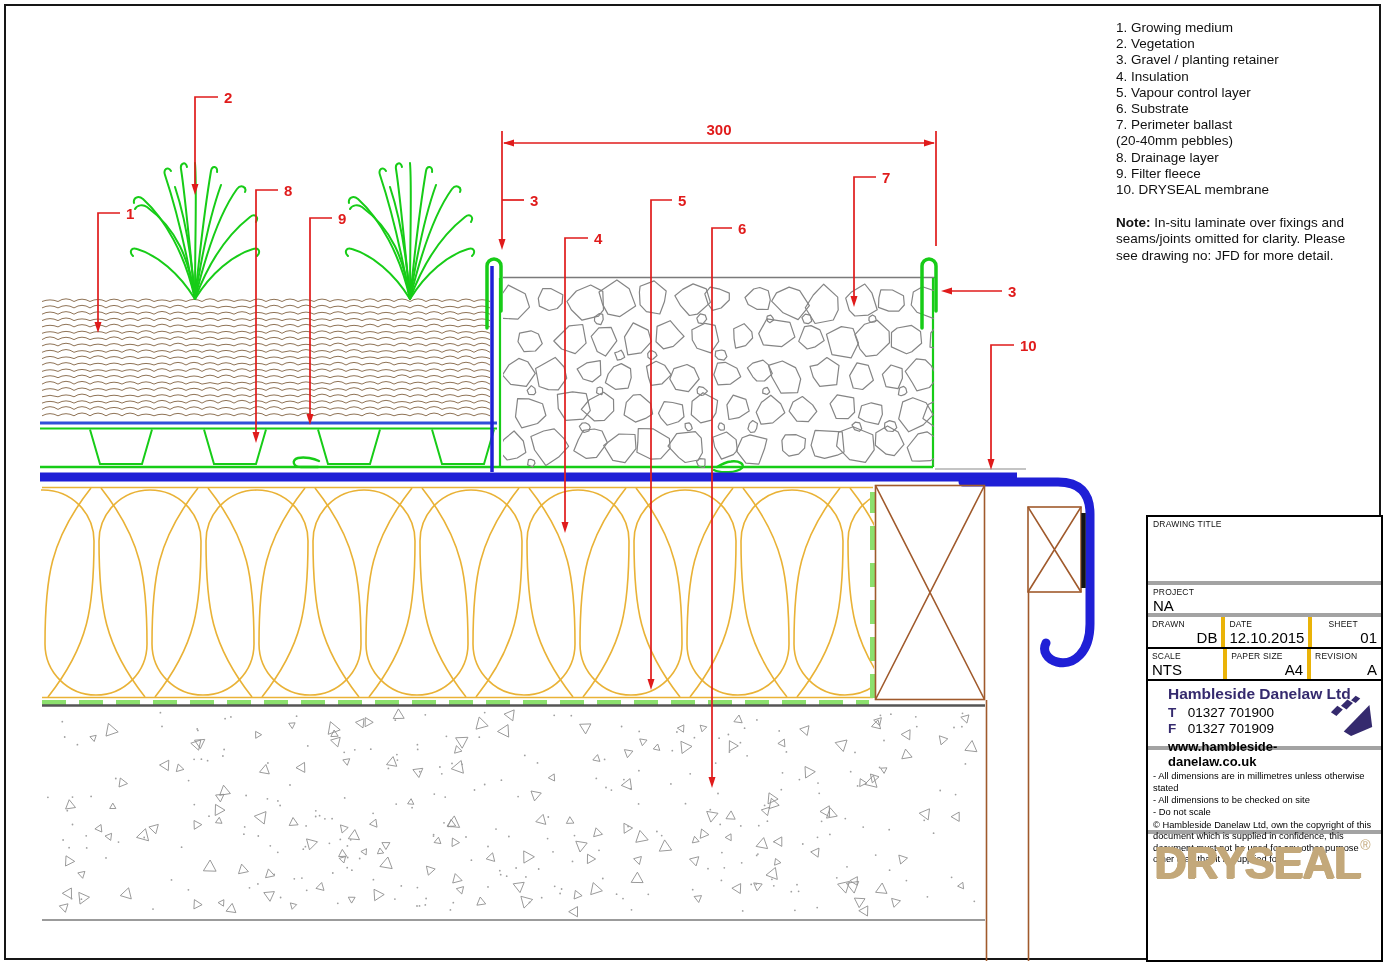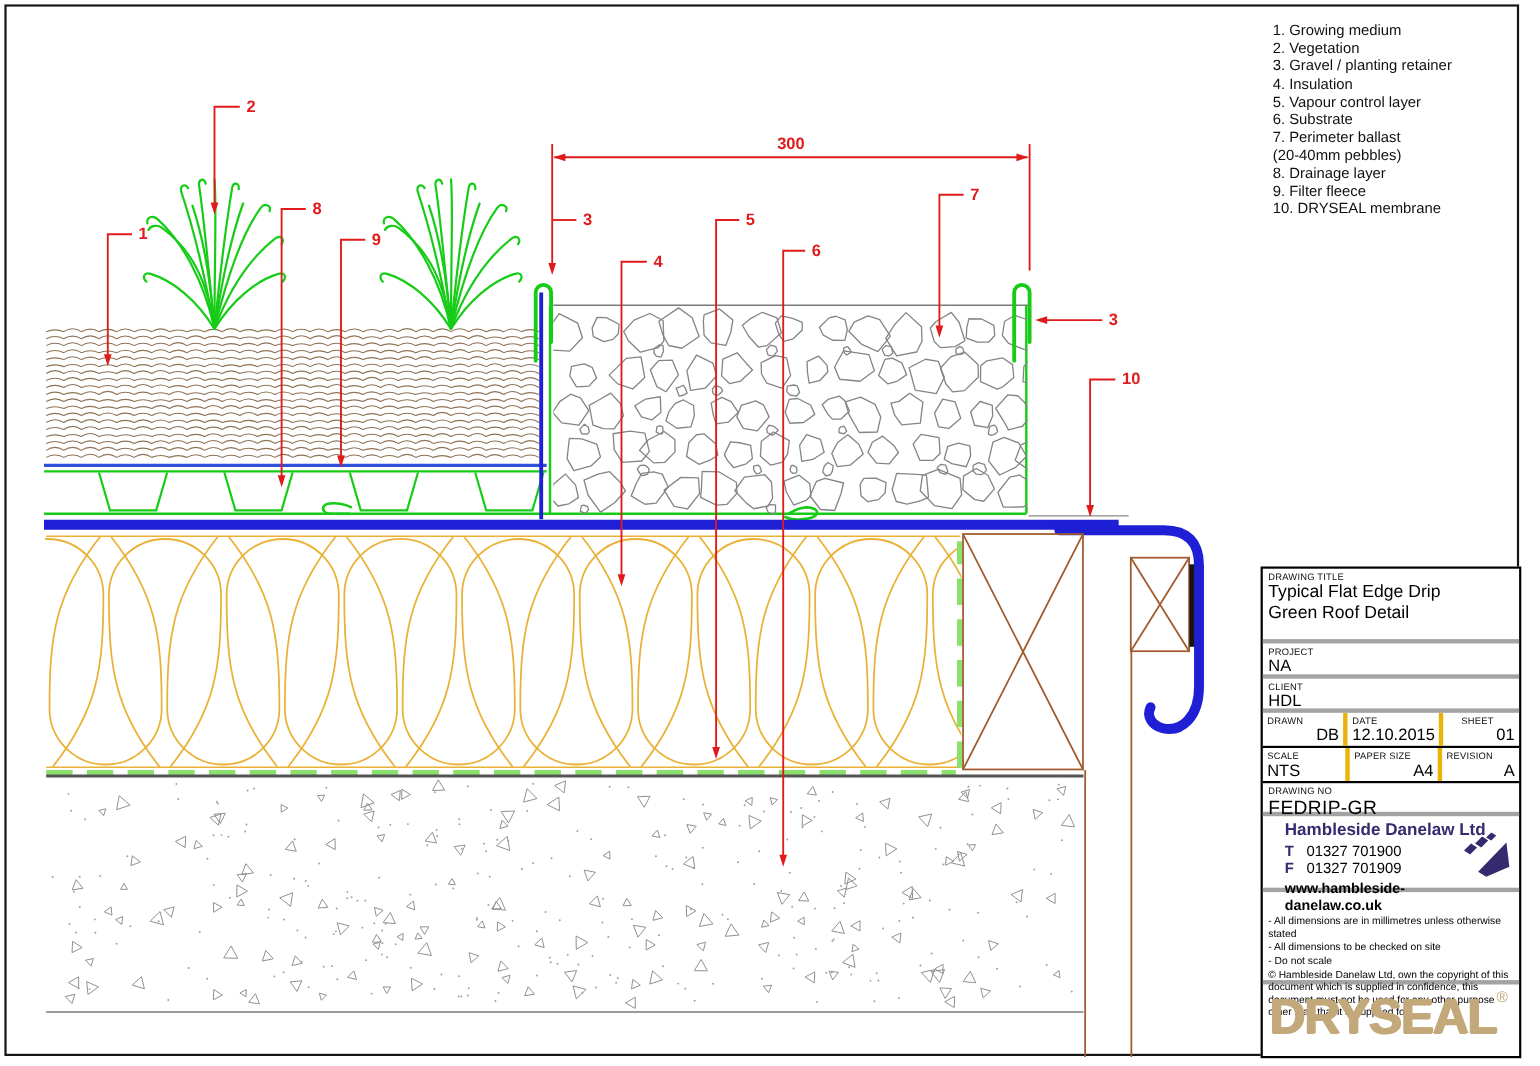--- a/index.html
+++ b/index.html
@@ -1,21 +1,21 @@
 <!DOCTYPE html>
 <html><head>
 <meta charset="utf-8">
 <style>
   html,body{margin:0;padding:0;}
   body{width:1400px;height:969px;background:#fff;position:relative;overflow:hidden;
        font-family:"Liberation Sans",sans-serif;color:#1a1a1a;}
   .frame{position:absolute;left:4px;top:4px;width:1377px;height:956px;border:2px solid #161616;box-sizing:border-box;}
   #detail{position:absolute;left:0;top:0;}
   
-  .legend{position:absolute;left:1157px;top:20px;width:236px;font-size:13.5px;line-height:16.2px;color:#111;}
+  .legend{position:absolute;left:1116px;top:20px;width:236px;font-size:13.5px;line-height:16.2px;color:#111;}
   .legend-item{white-space:nowrap;}
   .legend-note{margin-top:17px;}
   .b{font-weight:bold;}
   
   .tb{position:absolute;left:1146px;top:515px;width:237px;height:447px;background:#fff;
       border:2px solid #000;box-sizing:border-box;font-size:15px;}
   .tb-sec{border-bottom:4px solid #a3a3a3;box-sizing:border-box;position:relative;padding:2px 5px;}
   .tb-label{font-size:8.5px;letter-spacing:.2px;color:#111;}
   .tb-val{font-size:15px;color:#000;}
   .tb-title{height:68px;}
@@ -732,37 +732,33 @@
   <div class="legend-item">2. Vegetation</div>
   <div class="legend-item">3. Gravel / planting retainer</div>
   <div class="legend-item">4. Insulation</div>
   <div class="legend-item">5. Vapour control layer</div>
   <div class="legend-item">6. Substrate</div>
   <div class="legend-item">7. Perimeter ballast</div>
   <div class="legend-item">(20-40mm pebbles)</div>
   <div class="legend-item">8. Drainage layer</div>
   <div class="legend-item">9. Filter fleece</div>
   <div class="legend-item">10. DRYSEAL membrane</div>
+  <div class="legend-note">
+    <span class="b">Note:</span>
+    <span>In-situ laminate over fixings and seams/joints omitted for clarity. Please see drawing no: JFD for more detail.</span>
+  </div>
 </div>
 
 <div class="tb">
   <div class="tb-sec tb-title">
     <div class="tb-label">DRAWING TITLE</div>
-    <div class="tb-val">
-      <div>Typical Flat Edge Drip</div>
-      <div>Green Roof Detail</div>
-    </div>
   </div>
   <div class="tb-sec tb-proj">
     <div class="tb-label">PROJECT</div>
     <div class="tb-val">NA</div>
-  </div>
-  <div class="tb-sec tb-client">
-    <div class="tb-label">CLIENT</div>
-    <div class="tb-val">HDL</div>
   </div>
   <div class="tb-row3">
     <div class="tb-cell">
       <div class="tb-label">DRAWN</div>
       <div class="tb-val ctr">DB</div>
     </div>
     <div class="tb-cell" style="flex-basis:36%;">
       <div class="tb-label">DATE</div>
       <div class="tb-val">12.10.2015</div>
     </div>
@@ -777,24 +773,20 @@
       <div class="tb-val">NTS</div>
     </div>
     <div class="tb-cell" style="flex-basis:36%;">
       <div class="tb-label">PAPER SIZE</div>
       <div class="tb-val ctr">A4</div>
     </div>
     <div class="tb-cell" style="flex-basis:30%;">
       <div class="tb-label">REVISION</div>
       <div class="tb-val ctr">A</div>
     </div>
-  </div>
-  <div class="tb-sec tb-no">
-    <div class="tb-label">DRAWING NO</div>
-    <div class="tb-val">FEDRIP-GR</div>
   </div>
   <div class="tb-sec tb-co">
     <div class="co-name" style="color:#352a6e;">Hambleside Danelaw Ltd</div>
     <div class="co-line">
       <span class="tf" style="color:#352a6e;">T</span>
       <span>01327 701900</span>
     </div>
     <div class="co-line">
       <span class="tf" style="color:#352a6e;">F</span>
       <span>01327 701909</span>

